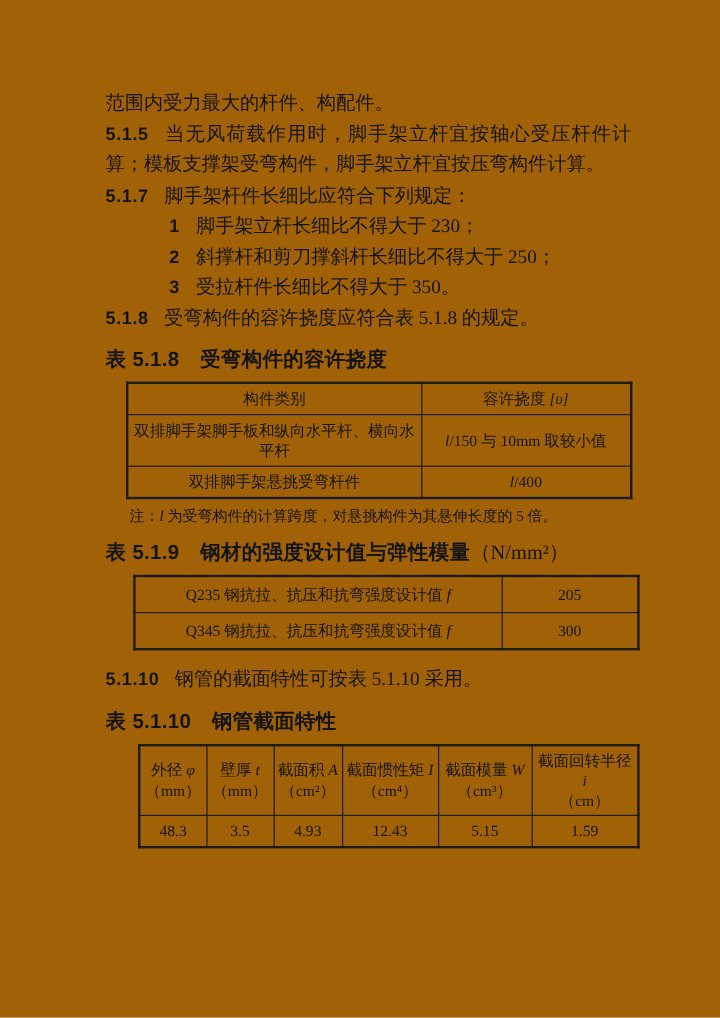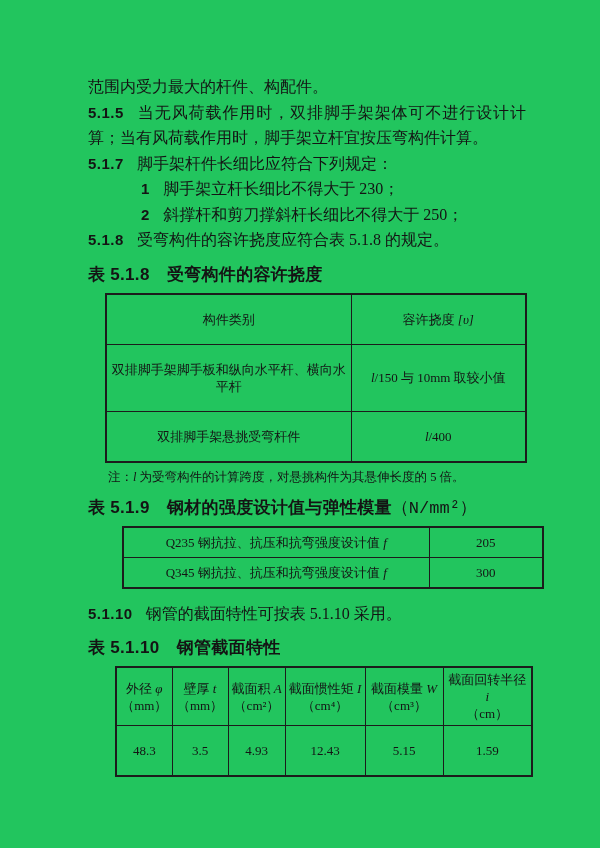--- a/index.html
+++ b/index.html
@@ -5,21 +5,21 @@
   html,body { margin:0; padding:0; }
   body {
     width:600px; height:848px;
     background:#f4f4f2;
     font-family:"Liberation Serif","DejaVu Serif",serif;
     color:#141414;
   }
   .page {
     position:relative;
     width:600px; height:848px;
-    background:#22c55e;
+    background:#a16207;
     overflow:hidden;
   }
   .content {
     position:absolute;
     left:88px; top:74px; width:438px;
   }
   .bline, .clause {
     margin:0;
     font-size:16px;
     line-height:25.5px;
@@ -38,66 +38,67 @@
   .tblcap {
     text-align:left;
     font-family:"Liberation Sans","DejaVu Sans",sans-serif;
     font-weight:bold;
     font-size:17px;
     margin:10px 0 7px 0;
     letter-spacing:0.3px;
   }
   .tblcap .capunit {
     font-weight:normal;
-    font-family:Liberation Mono, monospace;
+    font-family:Liberation Serif, serif;
     letter-spacing:0;
   }
   table {
     border-collapse:collapse;
     border:2px solid #1c1c1c;
     table-layout:fixed;
   }
   td, th {
     border:1px solid #1c1c1c;
     text-align:center;
     vertical-align:middle;
     font-weight:normal;
     font-size:13px;
-    padding:16px 4px;
+    padding:4px 4px;
     line-height:17px;
   }
   .t518 { width:420px; margin-left:17px; }
-  .t519 { width:420px; margin-left:34px; }
+  .t519 { width:420px; margin-left:23px; }
   .t519 td { padding:6px 4px; }
   .t5110 { width:416px; margin-left:27px; }
   .t5110 th { padding:3px 2px; }
   .var { font-style:italic; font-family:"Liberation Serif","DejaVu Serif",serif; }
   .note {
     font-size:12.5px;
     line-height:17px;
     margin:6px 0 0 20px;
     text-align:left;
   }
   .sp12 { margin-top:12px; }
 </style>
 </head>
 <body>
 
 <div class="page">
   <div class="content">
 
     <p class="bline">范围内受力最大的杆件、构配件。</p>
 
-    <p class="clause"><span class="cnum">5.1.5</span><span>当无风荷载作用时，双排脚手架架体可不进行设计计算；当有风荷载作用时，脚手架立杆宜按压弯构件计算。</span></p>
+    <p class="clause"><span class="cnum">5.1.5</span><span>当无风荷载作用时，脚手架立杆宜按轴心受压杆件计算；模板支撑架受弯构件，脚手架立杆宜按压弯构件计算。</span></p>
 
 
     <p class="clause"><span class="cnum">5.1.7</span><span>脚手架杆件长细比应符合下列规定：</span></p>
 
     <p class="clause item"><span class="inum">1</span><span>脚手架立杆长细比不得大于 230；</span></p>
     <p class="clause item"><span class="inum">2</span><span>斜撑杆和剪刀撑斜杆长细比不得大于 250；</span></p>
+    <p class="clause item"><span class="inum">3</span><span>受拉杆件长细比不得大于 350。</span></p>
 
     <p class="clause"><span class="cnum">5.1.8</span><span>受弯构件的容许挠度应符合表 5.1.8 的规定。</span></p>
 
     <div class="tblcap"><span>表 5.1.8　受弯构件的容许挠度</span></div>
 
     <table class="t518">
       <colgroup>
           <col style="width:245px">
           <col style="width:175px">
         </colgroup>

